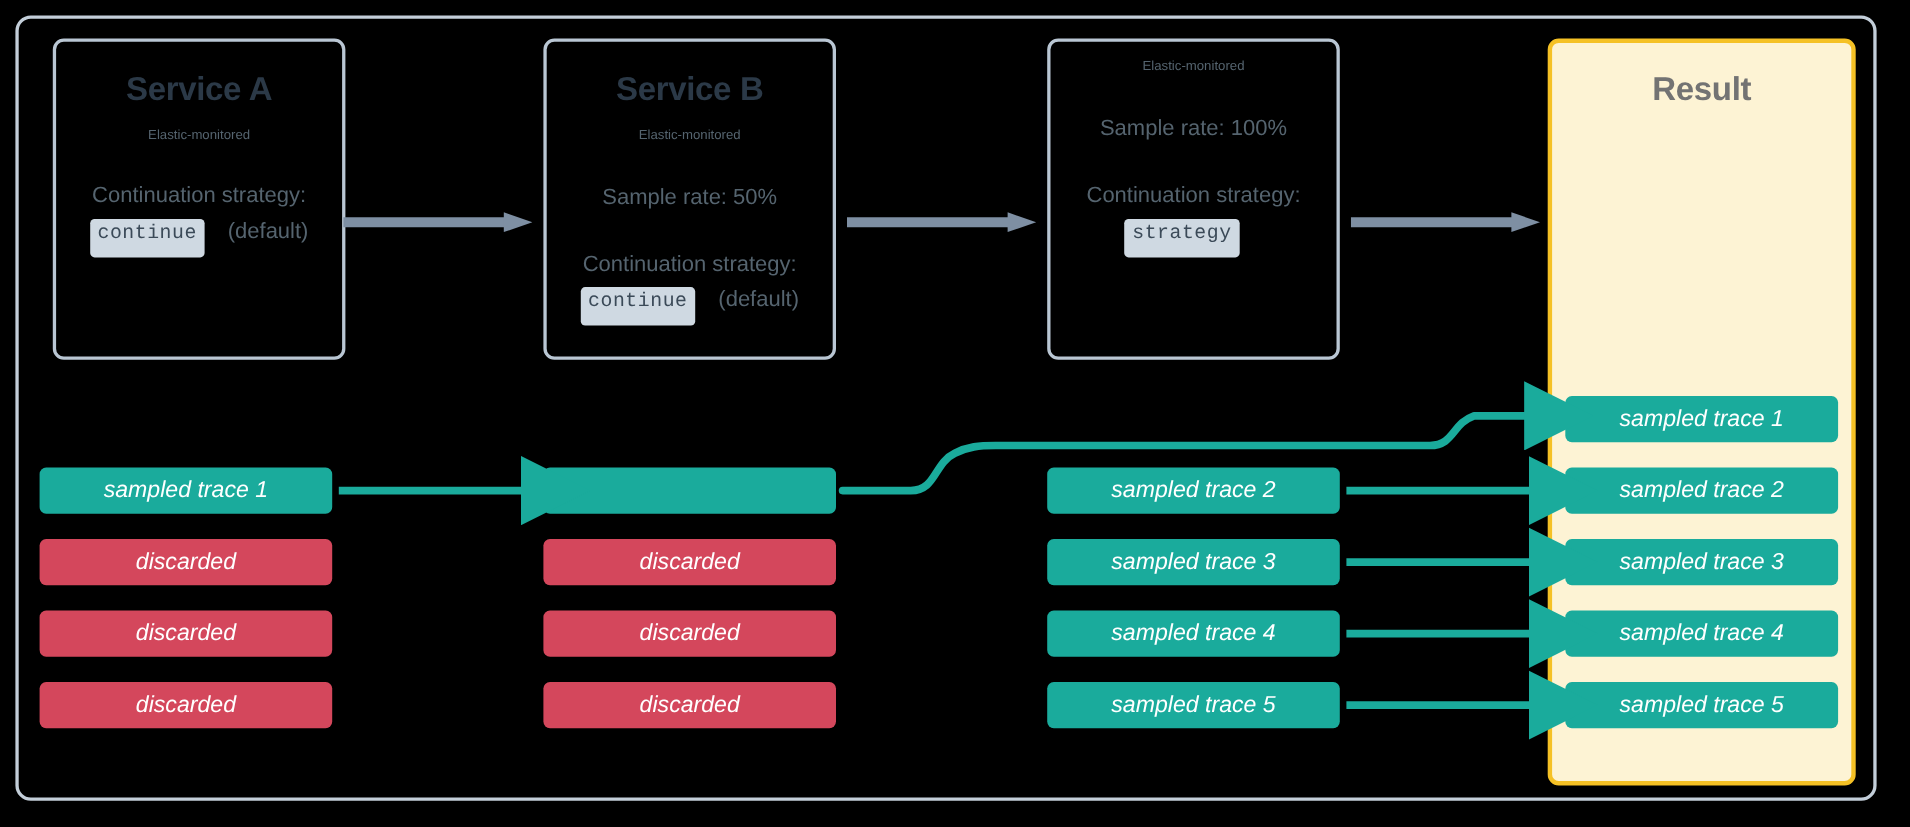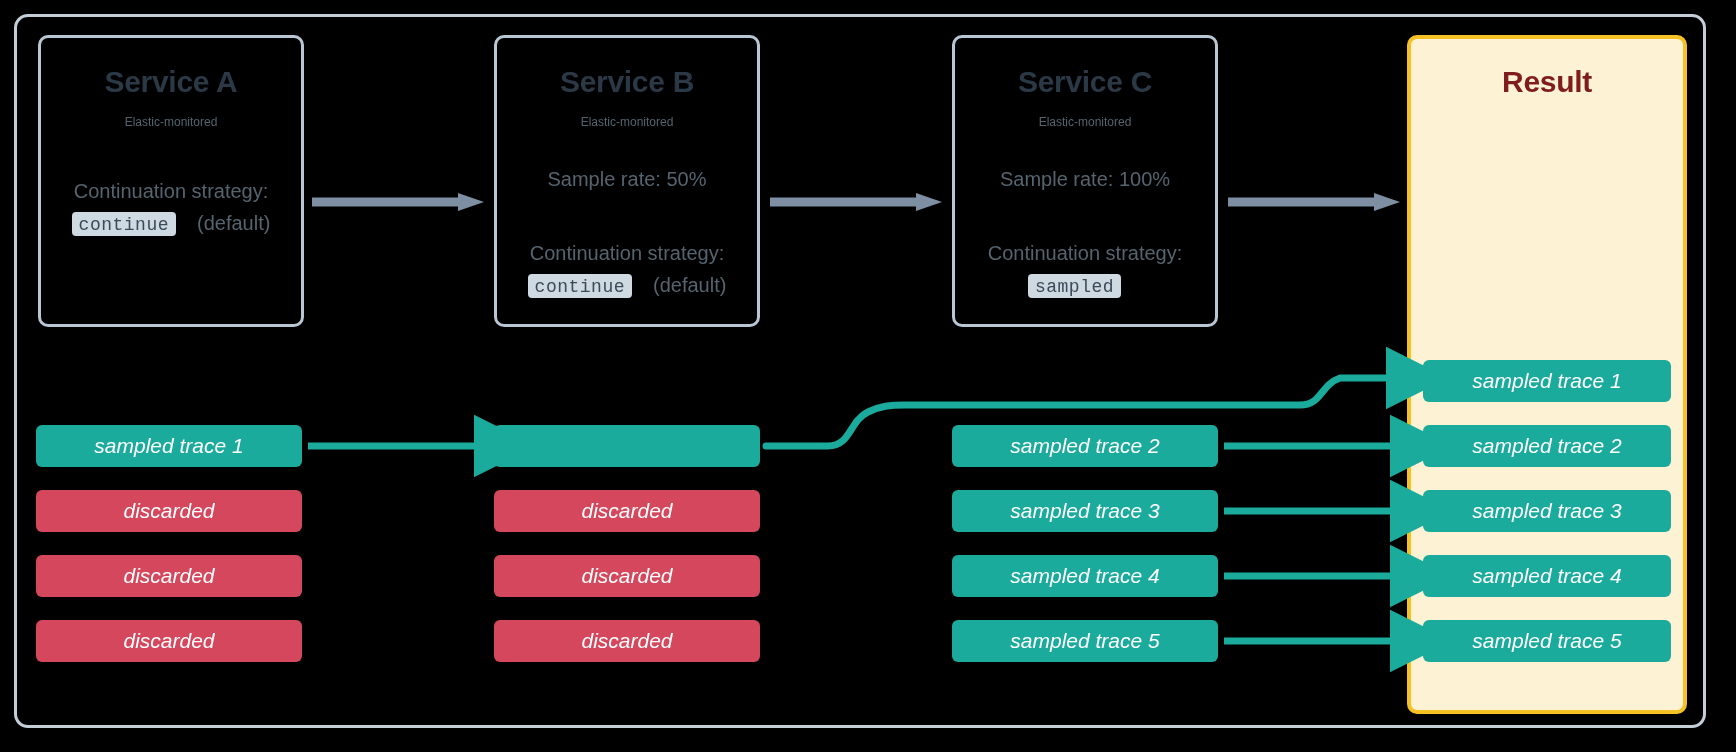--- a/index.html
+++ b/index.html
@@ -39,21 +39,21 @@
     position: absolute;
     top: 35px;
     width: 266px;
     height: 292px;
     border: 3px solid #b9c6d3;
     border-radius: 10px;
     box-sizing: border-box;
     text-align: center;
     color: #4b5b69;
   }
-  #card-a { left: 38px; }
+  #card-a { left: 48px; }
   #card-b { left: 494px; }
   #card-c { left: 952px; }
 
   .card-title {
     font-size: 30px;
     font-weight: bold;
     color: #2b3947;
     margin-top: 27px;
     line-height: 1.15;
     letter-spacing: -0.3px;
@@ -66,36 +66,36 @@
   }
   .card-rate {
     font-size: 20px;
     color: #55646f;
     margin-top: 38px;
     line-height: 1.2;
   }
   .card-strategy-label {
     font-size: 20px;
     color: #55646f;
-    margin-top: 48px;
+    margin-top: 35px;
     line-height: 1.45;
   }
   .card-strategy-value {
     font-size: 20px;
     color: #55646f;
     margin-top: 4px;
     line-height: 1.3;
     white-space: nowrap;
   }
   code.chip {
     font-family: "Liberation Mono", monospace;
     font-size: 18px;
     background: #cfd9e2;
     color: #3b4a58;
-    padding: 3px 7px 1px 7px;
+    padding: 3px 7px 12px 7px;
     border-radius: 4px;
     letter-spacing: 0.5px;
   }
   .default-note { margin-left: 21px; }
 
   
   #result-panel {
     position: absolute;
     left: 1407px;
     top: 35px;
@@ -103,21 +103,21 @@
     height: 679px;
     background: #fdf3d4;
     border: 4px solid #f5c125;
     border-radius: 10px;
     box-sizing: border-box;
   }
   #result-title {
     text-align: center;
     font-size: 30px;
     font-weight: bold;
-    color: #7f1d1d;
+    color: #737373;
     margin-top: 26px;
     letter-spacing: -0.3px;
   }
 
   
   .pill {
     position: absolute;
     height: 42px;
     border-radius: 6px;
     color: #ffffff;
@@ -183,26 +183,25 @@
     <div class="card-title">Service B</div>
     <div class="card-sub">Elastic-monitored</div>
     <div class="card-rate">Sample rate: 50%</div>
     <div class="card-strategy-label">Continuation strategy:</div>
     <div class="card-strategy-value">
       <code class="chip">continue</code><span class="default-note">(default)</span>
     </div>
   </div>
 
   <div class="service-card" id="card-c">
-    <div class="card-title">Service C</div>
     <div class="card-sub">Elastic-monitored</div>
     <div class="card-rate">Sample rate: 100%</div>
     <div class="card-strategy-label">Continuation strategy:</div>
     <div class="card-strategy-value">
-      <code class="chip">sampled</code><span class="default-note"></span>
+      <code class="chip">strategy</code><span class="default-note"></span>
     </div>
   </div>
 
   <div id="result-panel">
     <div id="result-title">Result</div>
   </div>
 
   <svg class="gray-arrow" id="gray-arrow-1" viewBox="0 0 172 20">
     <line x1="0" y1="10" x2="150" y2="10" stroke="#7e8fa3" stroke-width="9"></line>
     <polygon points="146,1 172,10 146,19" fill="#7e8fa3"></polygon>

